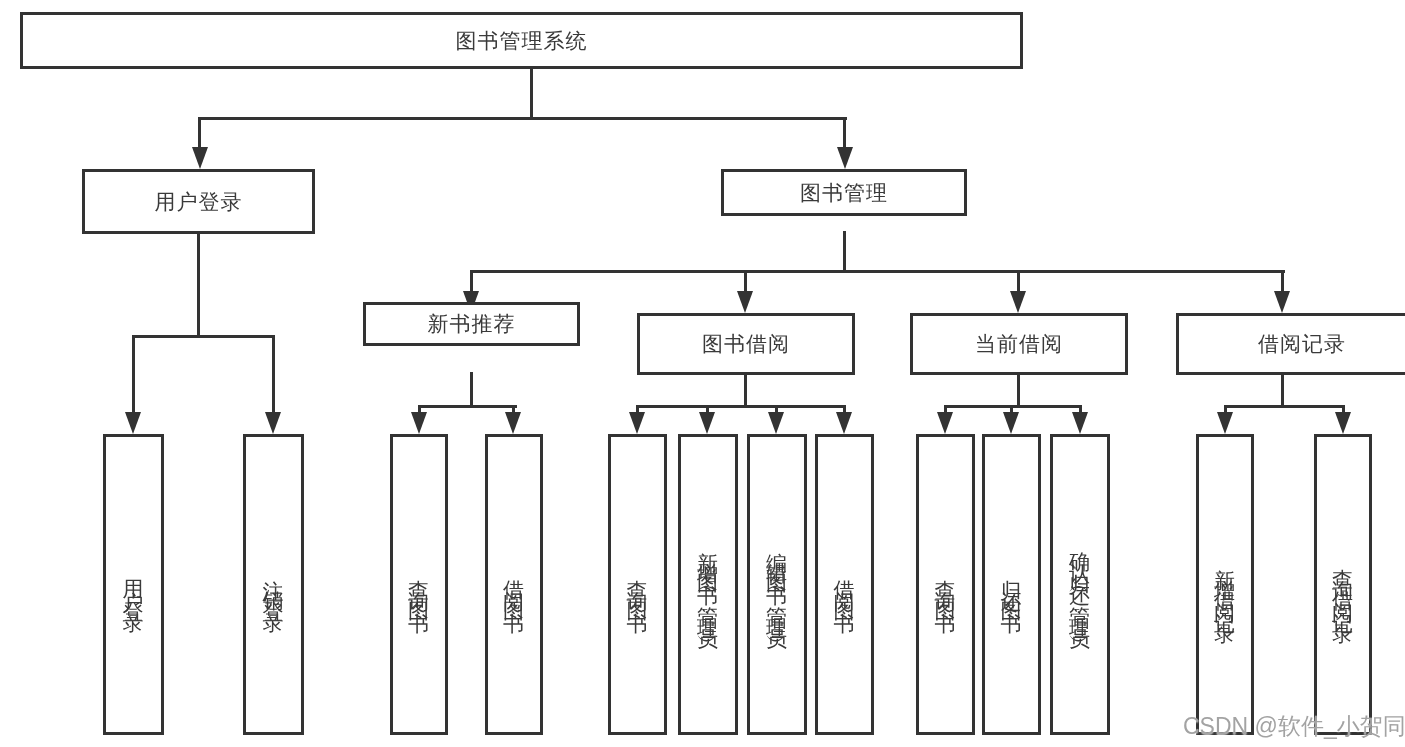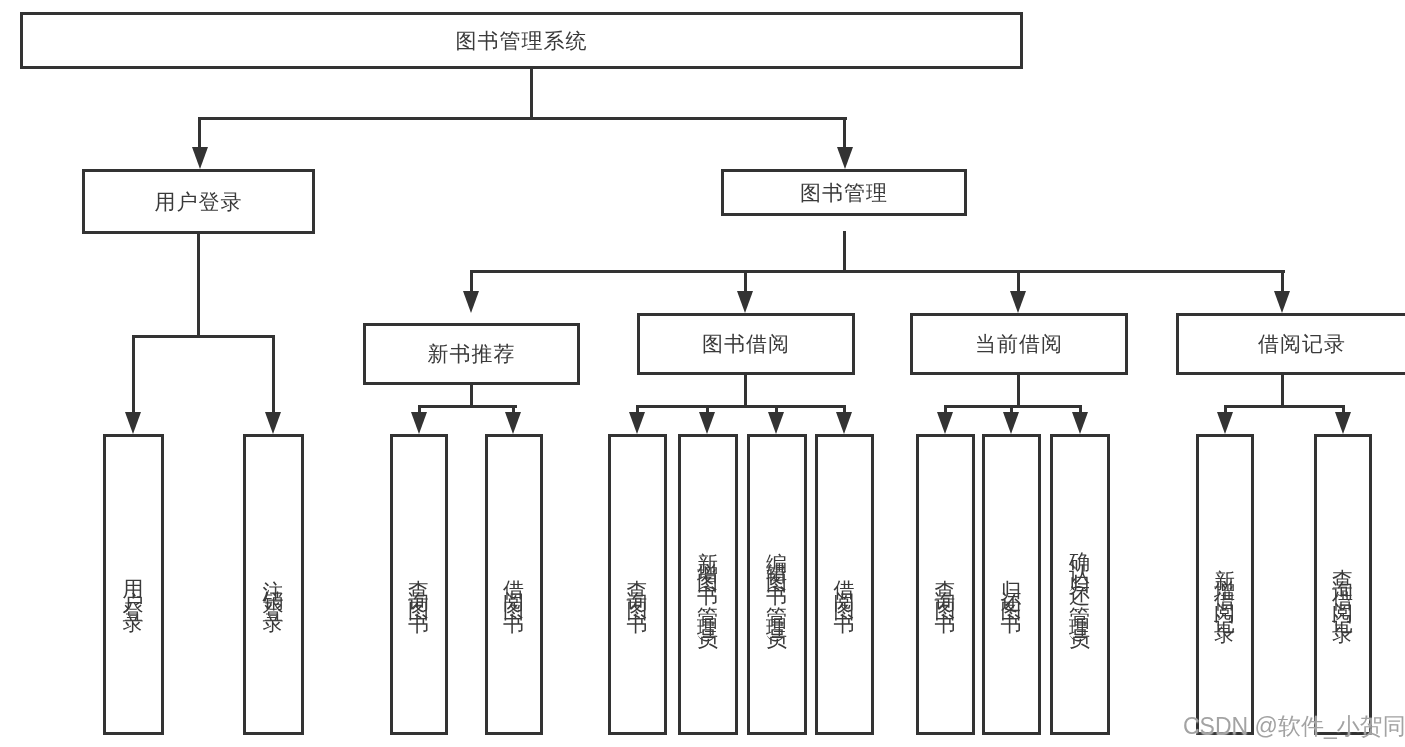--- a/index.html
+++ b/index.html
@@ -91,21 +91,21 @@
   <div class="line h-line" style="left:470px;top:270px;width:815px"></div>
   <div class="line v-line" style="left:470px;top:270px;height:26px"></div>
   <div class="arrow" style="left:463px;top:291px"></div>
   <div class="line v-line" style="left:744px;top:270px;height:26px"></div>
   <div class="arrow" style="left:737px;top:291px"></div>
   <div class="line v-line" style="left:1017px;top:270px;height:26px"></div>
   <div class="arrow" style="left:1010px;top:291px"></div>
   <div class="line v-line" style="left:1281px;top:270px;height:26px"></div>
   <div class="arrow" style="left:1274px;top:291px"></div>
 
-  <div class="box" style="left:363px;top:323px;width:217px;height:62px">
+  <div class="box" style="left:363px;top:302px;width:217px;height:44px">
     <span>新书推荐</span>
   </div>
   <div class="box" style="left:637px;top:313px;width:218px;height:62px">
     <span>图书借阅</span>
   </div>
   <div class="box" style="left:910px;top:313px;width:218px;height:62px">
     <span>当前借阅</span>
   </div>
   <div class="box" style="left:1176px;top:313px;width:252px;height:62px">
     <span>借阅记录</span>

